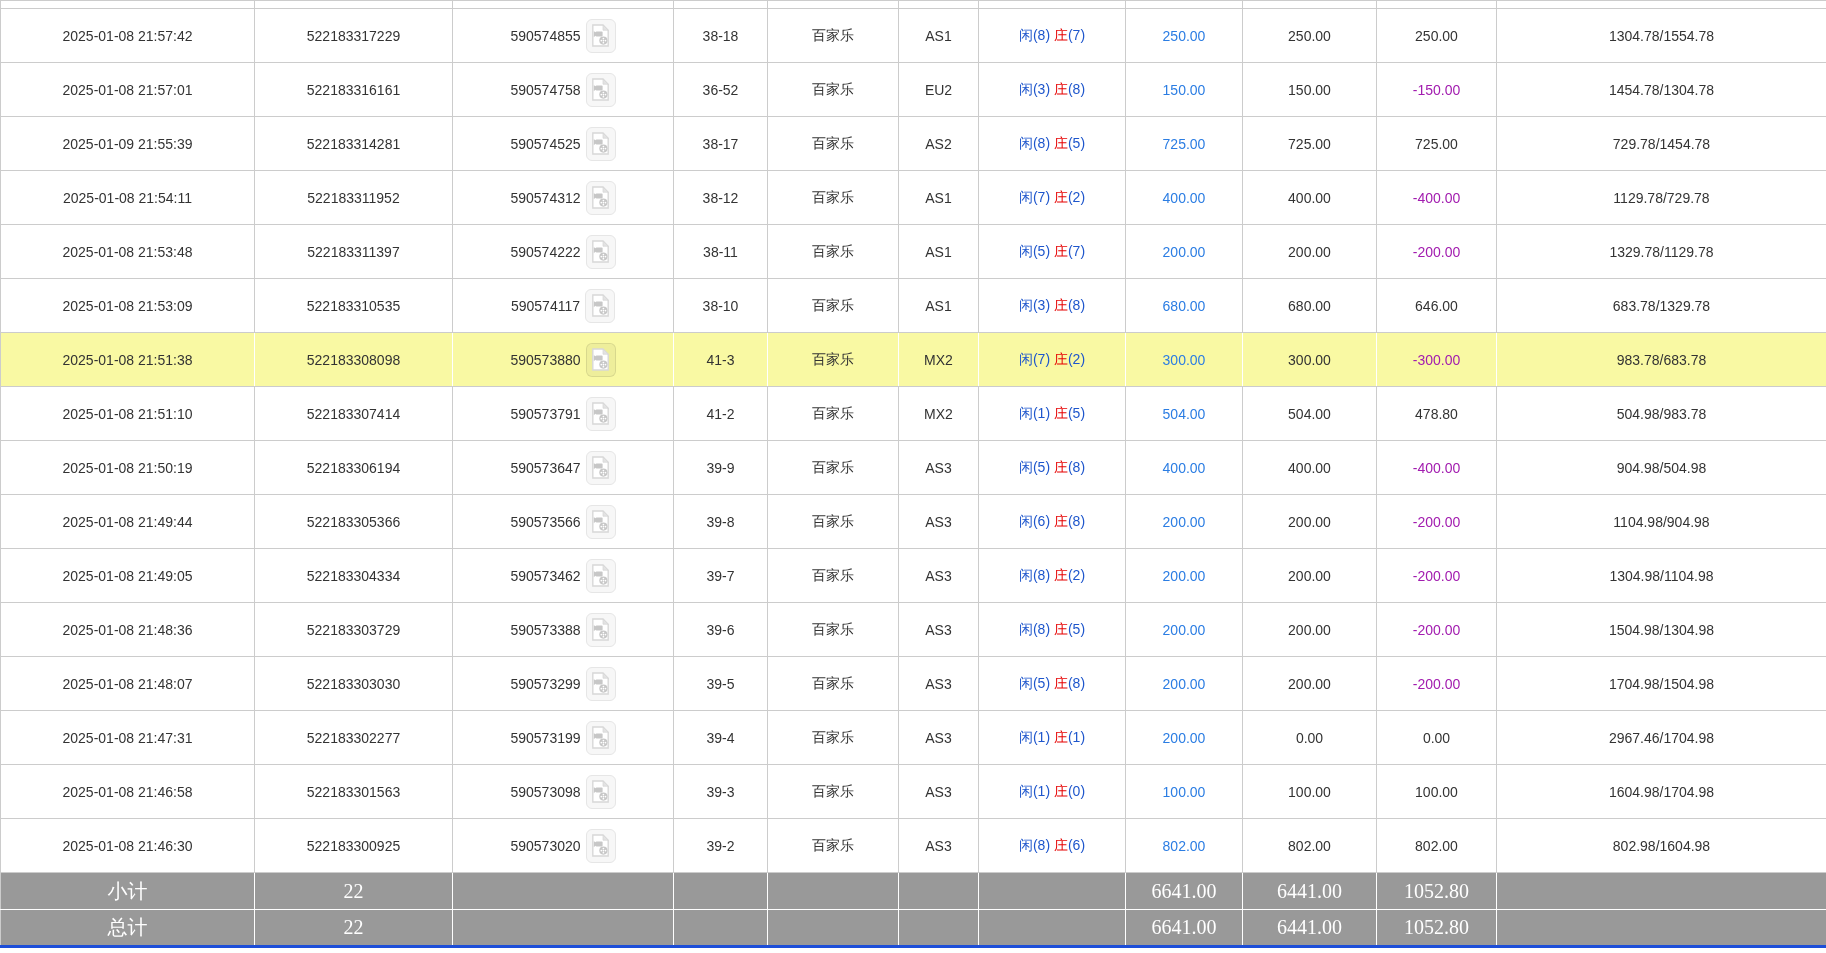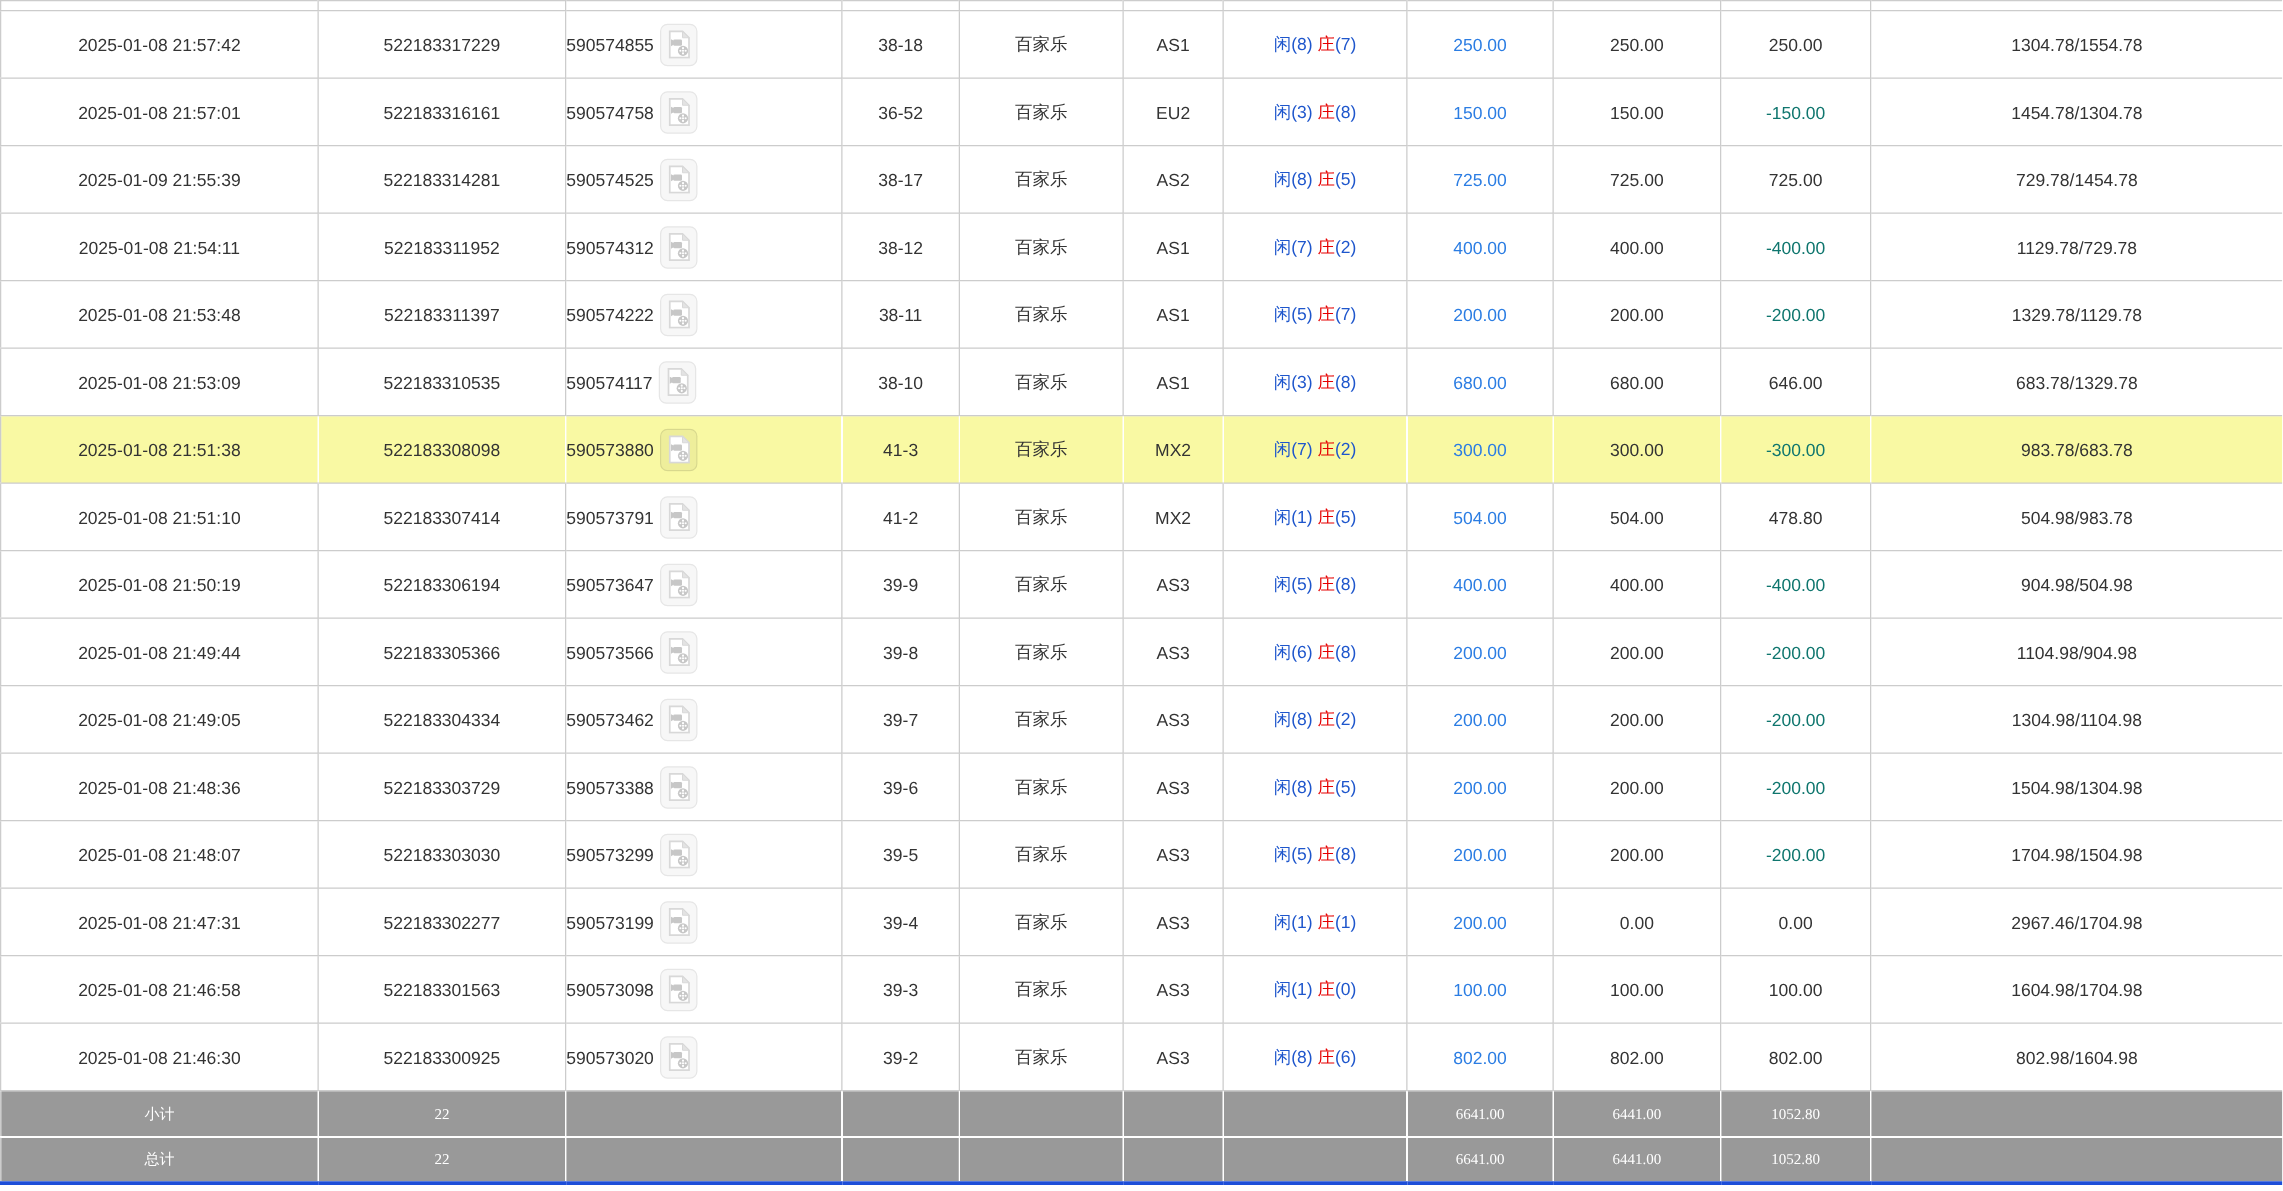--- a/index.html
+++ b/index.html
@@ -6,28 +6,28 @@
   body{font-family:"Liberation Sans","DejaVu Sans",sans-serif;font-size:14px;color:#333;}
   .viewport{width:1826px;height:953px;overflow:hidden;background:#fff;}
   table{border-collapse:collapse;table-layout:fixed;width:1826px;border-top:1px solid #ccc;border-left:1px solid #ccc;}
   td{border-right:1px solid #ccc;border-bottom:1px solid #ccc;text-align:center;vertical-align:middle;
      white-space:nowrap;overflow:hidden;padding:0;font-size:14px;color:#333;}
   td:last-child{border-right:none;}
   tr.sliver{height:8px;}
   tr.data{height:54px;}
   tr.summary{height:37px;}
   tr.summary td{background:#999;color:#fff;border-right-color:#fff;border-bottom-color:#fff;
-     font-family:"Liberation Serif","DejaVu Serif",serif;font-size:12px;}
+     font-family:"Liberation Serif","DejaVu Serif",serif;font-size:20px;}
   tr.summary.last td{border-bottom:3px solid #1d4ed8;text-align:center;}
   tr.highlight td{background:#f9f9a3;border-right-color:#fff;margin-left:46px;}
   .res-blue{color:#1e56cc;text-align:right;}
   .res-red{color:#e60000;}
   td.bet{color:#2b7de3;}
-  td.neg{color:#0f766e;}
-  .gwrap{display:flex;align-items:center;justify-content:flex-start;gap:5px;}
+  td.neg{color:#a21caf;}
+  .gwrap{display:flex;align-items:center;justify-content:center;gap:5px;}
   .video-btn{width:30px;height:34px;border:1px solid #e6e6e6;border-radius:6px;background:#f7f7f7;
      display:inline-flex;align-items:center;justify-content:center;padding:0;cursor:pointer;flex:0 0 auto;}
   tr.highlight .video-btn{background:rgba(0,0,0,0.045);border-color:rgba(0,0,0,0.09);}
 </style>
 </head>
 <body>
 
 <div class="viewport">
   <table>
     <colgroup>

